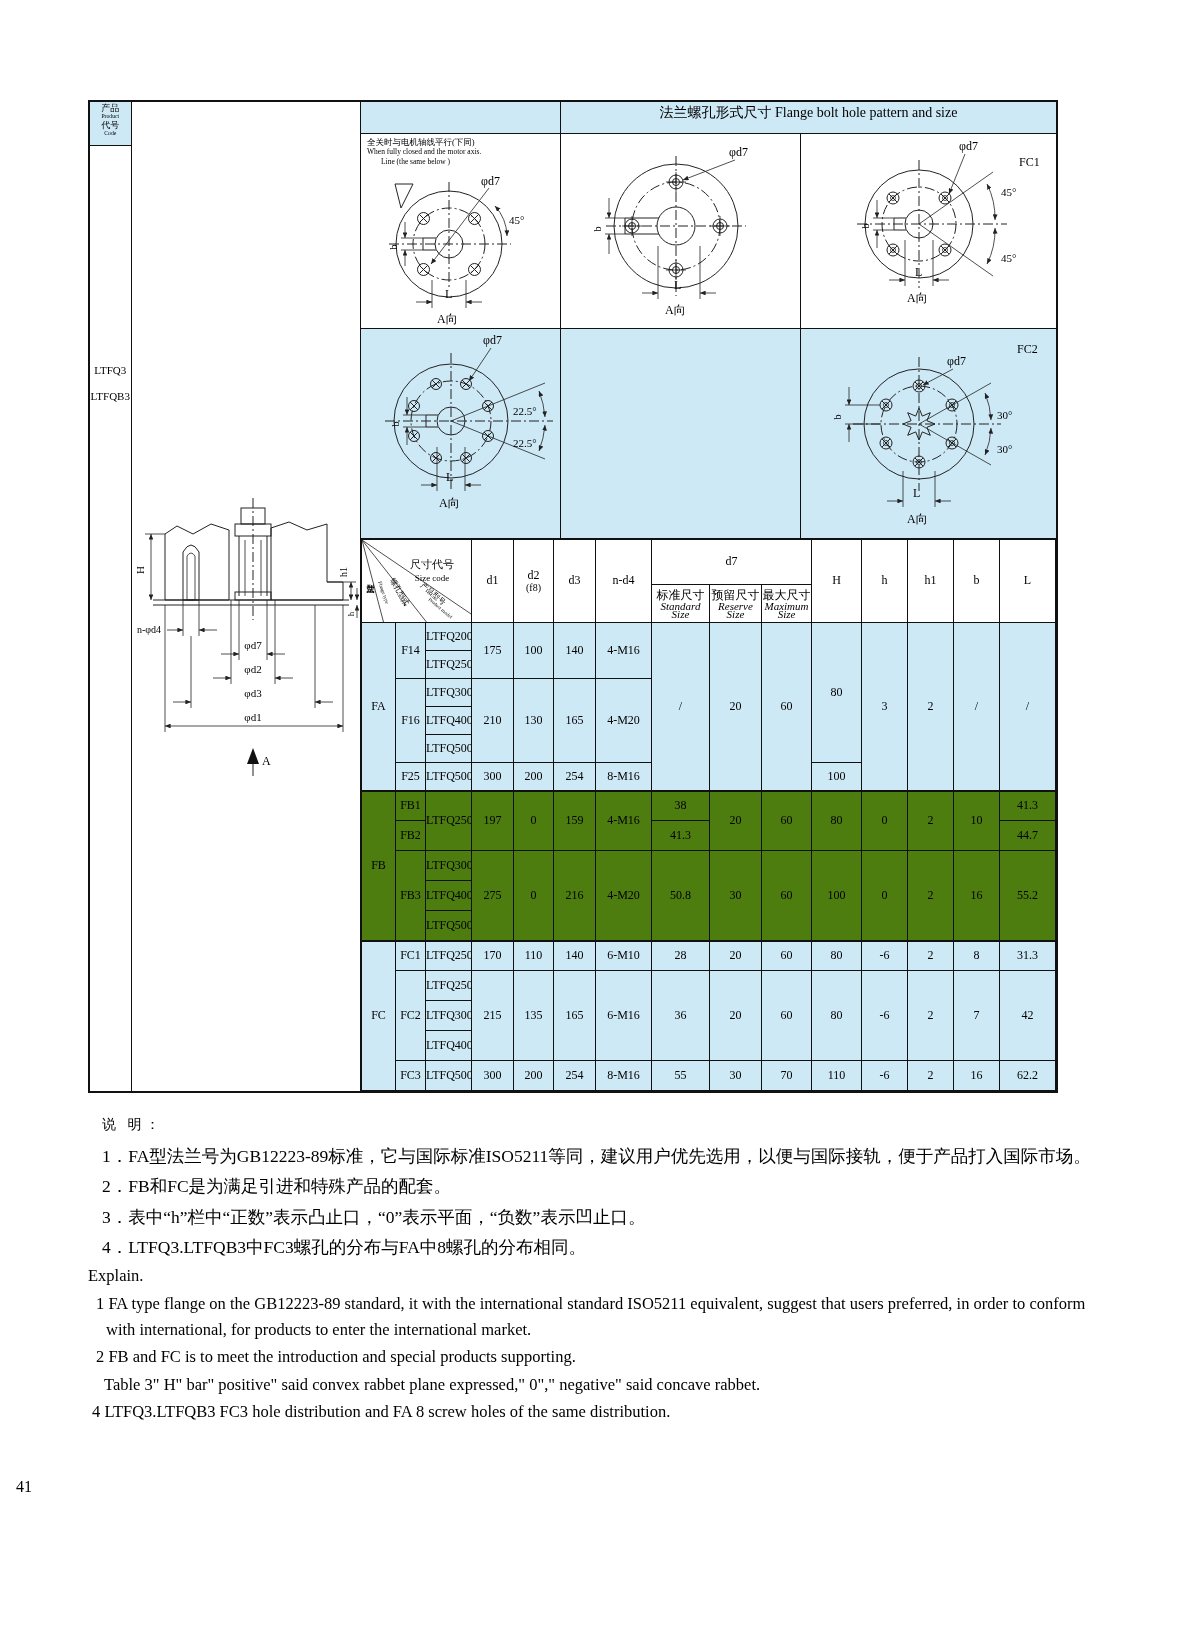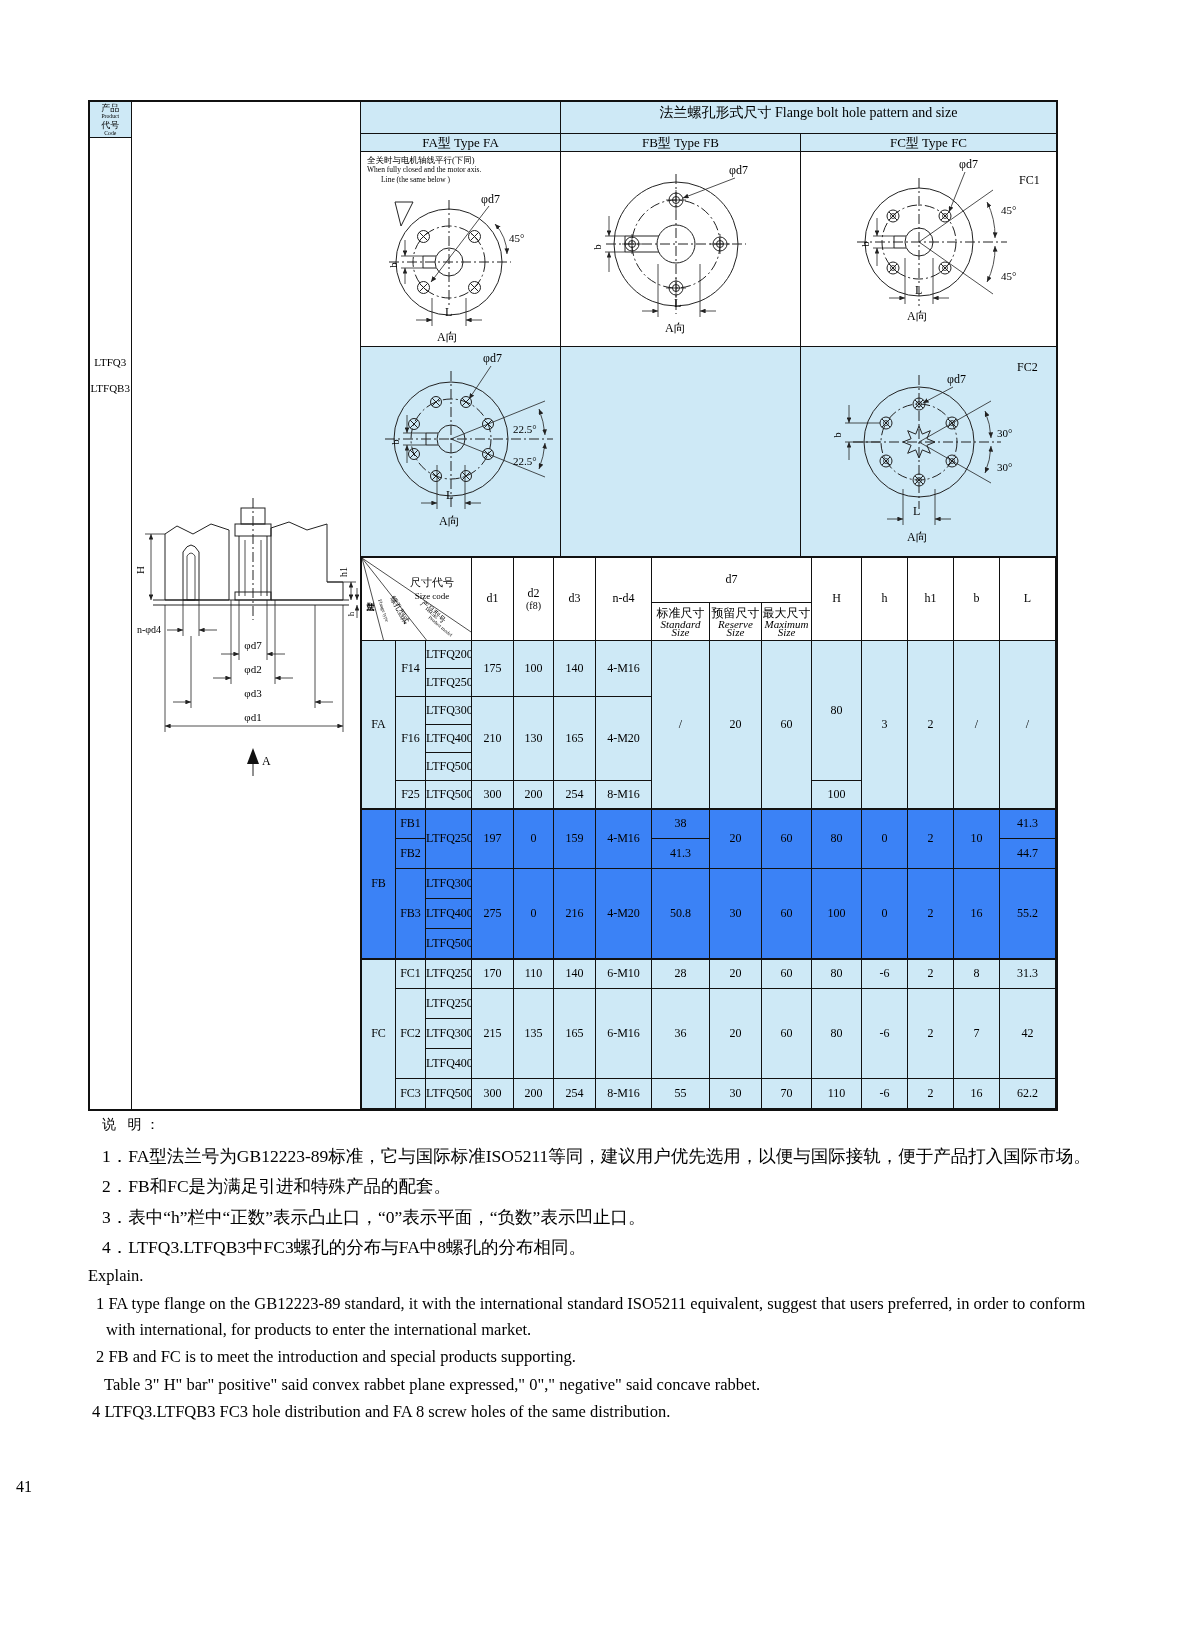--- a/index.html
+++ b/index.html
@@ -4,21 +4,21 @@
 <style>
   html,body{margin:0;padding:0;background:#fff;}
   body{width:1200px;height:1629px;position:relative;font-family:"Liberation Serif",serif;color:#000;}
   .s{stroke:#222;fill:none;stroke-width:1;}
   .thin{stroke:#222;fill:none;stroke-width:0.8;}
   .cl{stroke-dasharray:10 3 2 3;}
   svg text{fill:#000;font-family:"Liberation Serif",serif;}
 
   .tbl{position:absolute;left:88px;top:100px;width:970px;border:2px solid #111;display:flex;box-sizing:border-box;background:#fff;}
   .col-product{width:42px;border-right:1px solid #111;display:flex;flex-direction:column;box-sizing:border-box;}
-  .prod-head{height:36px;background:#cee9f6;border-bottom:1px solid #111;text-align:center;box-sizing:border-box;padding-top:1px;}
+  .prod-head{height:44px;background:#cee9f6;border-bottom:1px solid #111;text-align:center;box-sizing:border-box;padding-top:1px;}
   .prod-head .cn{font-size:9px;line-height:10px;display:block;}
   .prod-head .en{font-size:6px;line-height:6.5px;display:block;transform:scale(.95);}
   .prod-body{flex:1;text-align:center;font-size:11px;padding-top:218px;box-sizing:border-box;}
   .prod-body div{margin-bottom:14px;}
   .col-conn{width:232px;border-right:1px solid #111;display:flex;flex-direction:column;box-sizing:border-box;}
   .conn-head{height:40px;background:#cee9f6;border-bottom:1px solid #111;display:flex;align-items:center;justify-content:center;font-size:14px;box-sizing:border-box;}
   .conn-body{flex:1;position:relative;}
   .col-right{flex:1;display:flex;flex-direction:column;}
   .hdr1{height:32px;display:flex;background:#cee9f6;border-bottom:1px solid #111;box-sizing:border-box;}
   .hdr1-empty{width:200px;border-right:1px solid #111;box-sizing:border-box;}
@@ -34,21 +34,21 @@
   .drawrow .dc3{flex:1;position:relative;box-sizing:border-box;}
   .r1{height:195px;background:#fff;}
   .r2{height:210px;background:#cee9f6;}
   .fa-note{position:absolute;top:3px;left:6px;font-size:8.5px;line-height:10px;}
   .fa-note .e{font-size:7.5px;display:block;}
   .fa-note .e2{padding-left:14px;}
 
   table.size{border-collapse:collapse;table-layout:fixed;width:100%;font-size:12px;}
   table.size td{border:1px solid #111;text-align:center;vertical-align:middle;padding:0;overflow:hidden;line-height:1.1;}
   tr.g-fa td{background:#cee9f6;}
-  tr.g-fb td{background:#3b82f6;}
+  tr.g-fb td{background:#4d7c0f;}
   tr.g-fc td{background:#cee9f6;}
   tr.hdr td{background:#fff;}
   tr.sep td{border-top:2px solid #111;}
   td.diagcell{position:relative;padding:0;}
   .sub-en{font-size:11px;display:block;line-height:8px;font-style:italic;}
   .d2s{font-size:10px;display:block;}
 
   .notes{position:absolute;left:88px;top:1116px;width:1008px;}
   .notes .ttl{font-size:14px;letter-spacing:4px;margin:0 0 8px 14px;}
   .note-cn{font-size:17.5px;line-height:1.62;margin:0 0 2px 14px;padding-left:32px;text-indent:-32px;}
@@ -139,25 +139,20 @@
         <line x1="118" y1="296" x2="118" y2="308" class="s"></line>
         <text x="127" y="297" font-size="12">A</text>
       </svg>
     </div>
   </div>
 
   <div class="col-right">
     <div class="hdr1">
       <div class="hdr1-empty"></div>
       <div class="hdr1-title">法兰螺孔形式尺寸    Flange bolt hole pattern and size</div>
-    </div>
-    <div class="hdr2">
-      <div class="c1">FA型   Type FA</div>
-      <div class="c2">FB型  Type FB</div>
-      <div class="c3">FC型  Type FC</div>
     </div>
 
     <div class="drawrow r1">
       <div class="dc1">
         <div class="fa-note">
           <span>全关时与电机轴线平行(下同)</span>
           <span class="e">When fully closed and the motor axis.</span>
           <span class="e e2">Line (the same below )</span>
         </div>
         <svg width="200" height="158" viewBox="0 0 200 158" style="position:absolute;left:0;top:36px;">

